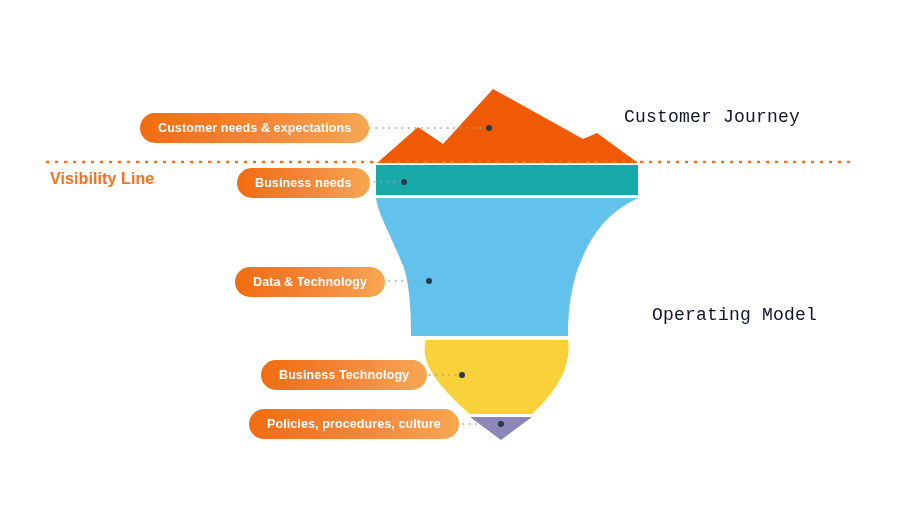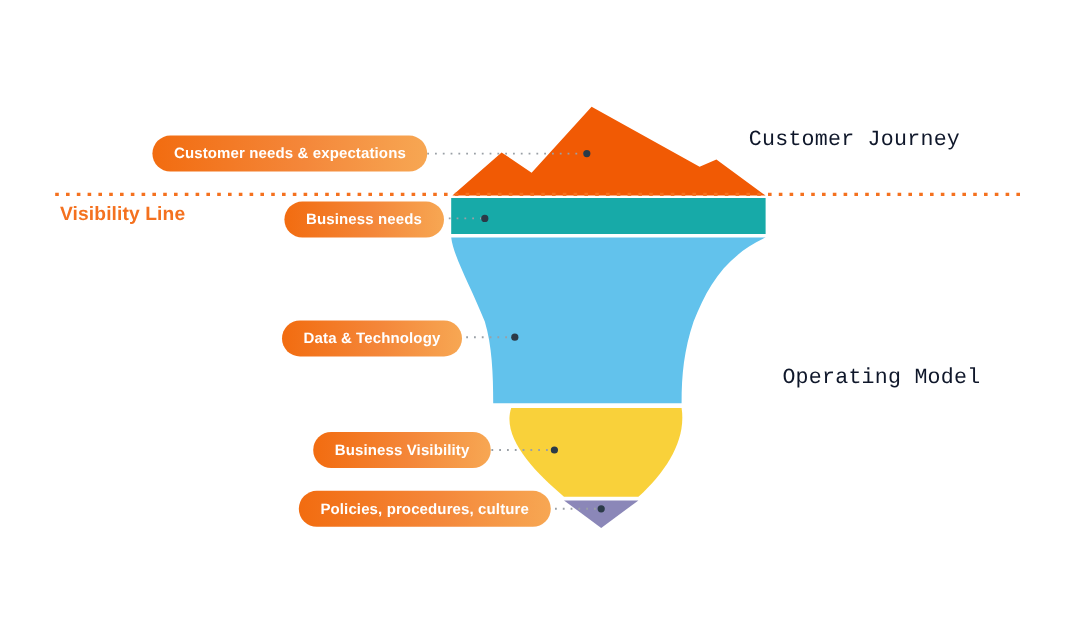--- a/index.html
+++ b/index.html
@@ -64,21 +64,21 @@
     box-sizing: border-box;
     border-radius: 15px;
     background: linear-gradient(to right, #F26C10 0%, #F4873A 55%, #F7A753 100%);
     color: #ffffff;
     font-family: "Liberation Sans", sans-serif;
     font-size: 12.5px;
     font-weight: bold;
     letter-spacing: 0.1px;
     white-space: nowrap;
   }
-  #pill-customer-needs     { left: 127px; top: 113px; text-align: right; }
+  #pill-customer-needs     { left: 140px; top: 113px; text-align: right; }
   #pill-business-units     { left: 237px; top: 168px; }
   #pill-data-technology    { left: 235px; top: 267px; }
   #pill-business-processes { left: 261px; top: 360px; }
   #pill-policies           { left: 249px; top: 409px; }
 </style>
 </head>
 <body>
 
 <div id="canvas">
 
@@ -143,17 +143,17 @@
   <div class="section-title" id="title-operating-model">Operating Model</div>
 
   <div id="visibility-line-label">Visibility Line</div>
 
   <div class="pill" id="pill-customer-needs">Customer needs &amp; expectations</div>
 
   <div class="pill" id="pill-business-units">Business needs</div>
 
   <div class="pill" id="pill-data-technology">Data &amp; Technology</div>
 
-  <div class="pill" id="pill-business-processes">Business Visibility</div>
+  <div class="pill" id="pill-business-processes">Business Technology</div>
 
   <div class="pill" id="pill-policies">Policies, procedures, culture</div>
 
 </div>
 
 </body></html>

